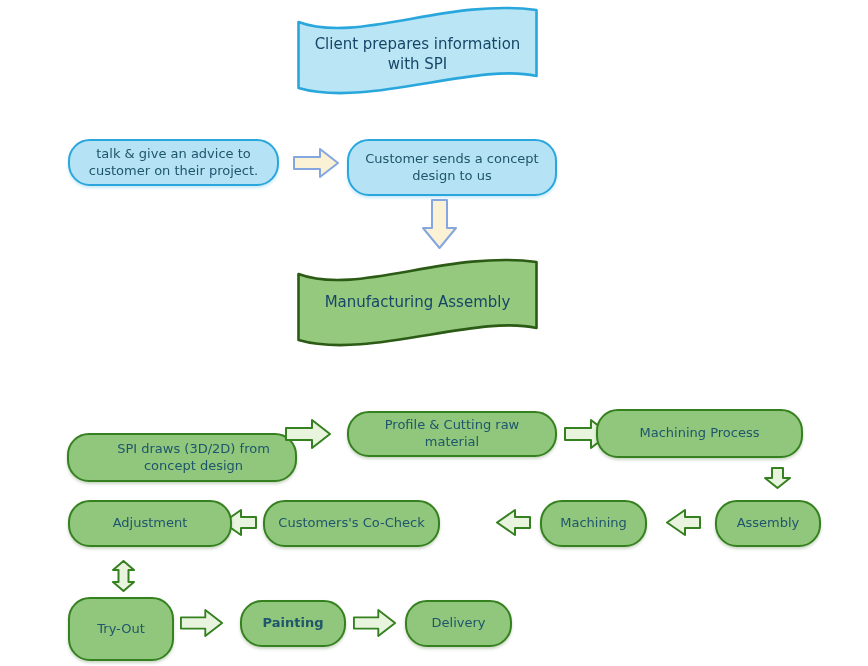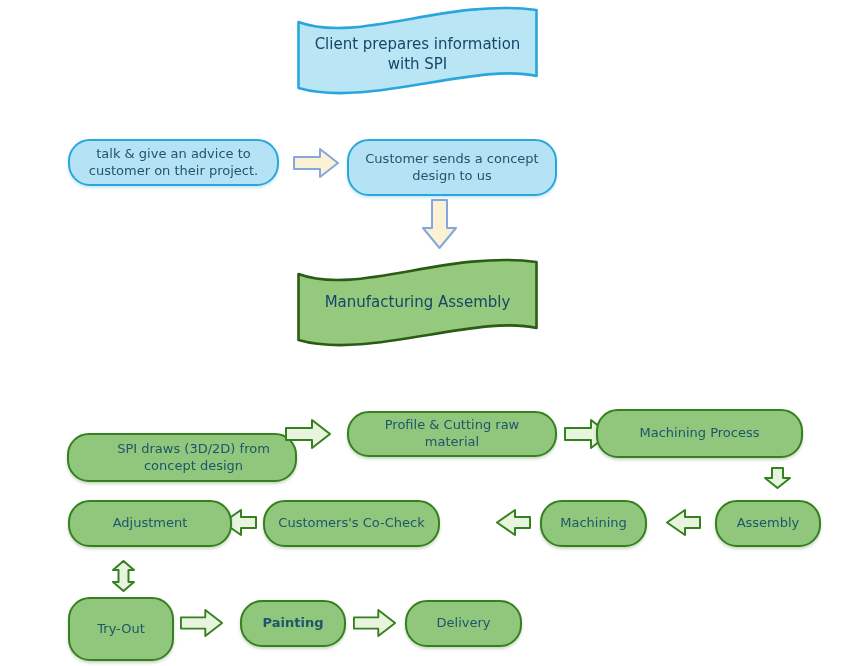--- a/index.html
+++ b/index.html
@@ -133,17 +133,17 @@
   </svg>
 
   <div class="node green" style="left:240px;top:600px;width:106px;height:47px;font-weight:bold;">
     <span>Painting</span>
   </div>
 
   <svg class="arrow greenline" style="left:353px;top:608px;" width="44" height="30" viewBox="0 0 47 30">
     <polygon points="1,9 27,9 27,1 45,15 27,29 27,21 1,21"></polygon>
   </svg>
 
-  <div class="node green" style="left:405px;top:600px;width:117px;height:47px;">
+  <div class="node green" style="left:405px;top:600px;width:107px;height:47px;">
     <span>Delivery</span>
   </div>
 
 </div>
 
 </body></html>

